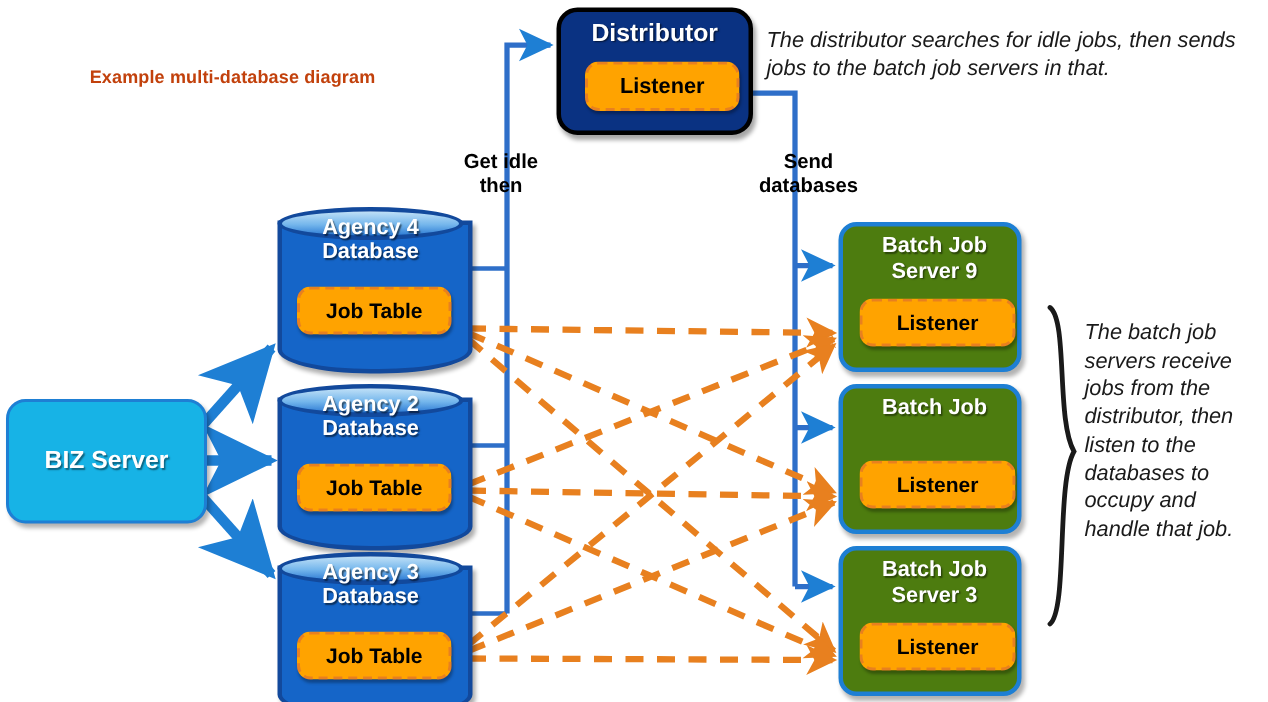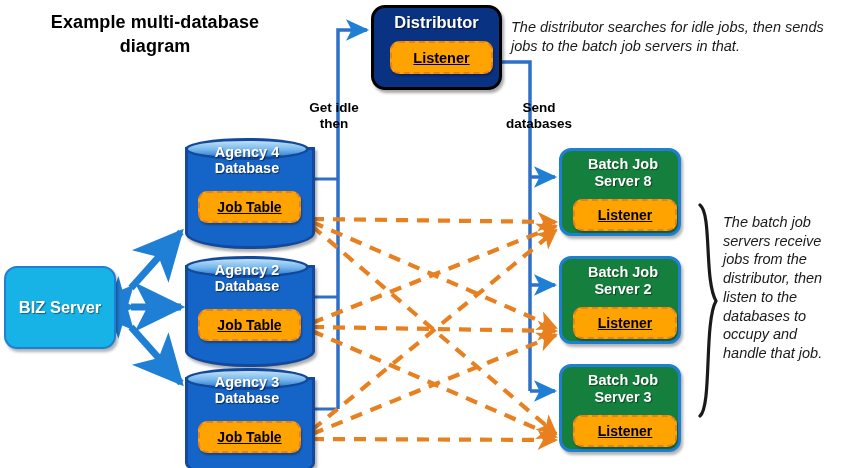--- a/index.html
+++ b/index.html
@@ -9,52 +9,51 @@
 
   svg.layer{position:absolute;left:0;top:0;width:845px;height:468px;}
   #wires{z-index:1;}
   #mesh{z-index:2;}
   #brace{z-index:4;}
 
   .node{position:absolute;z-index:3;box-sizing:border-box;}
 
   
   #title{
-    position:absolute;left:30px;top:11px;width:250px;z-index:5;
-    font-size:18px;font-weight:bold;color:#000000;text-align:center;
+    position:absolute;left:30px;top:44px;width:250px;z-index:5;
+    font-size:12px;font-weight:bold;color:#c2410c;text-align:center;
     line-height:1.32;letter-spacing:.1px;
   }
 
   
   #distributor{
     left:371px;top:5px;width:131px;height:85px;
     background:#0A3282;border:3.5px solid #000000;border-radius:14px;
     box-shadow:2px 3px 3px rgba(0,0,0,.35);
   }
   #distributor .ttl{
     color:#ffffff;font-weight:bold;font-size:16.5px;text-align:center;
     margin-top:5px;text-shadow:1px 1px 1px rgba(0,0,0,.55);
   }
 
   
   .pill{
     background:#FFA300;border:2.5px dashed #E8801F;border-radius:9px;
     color:#000;font-weight:bold;text-align:center;
     display:flex;align-items:center;justify-content:center;
     box-shadow:1px 2px 2px rgba(0,0,0,.30);
-    text-decoration:underline;
   }
 
   #dist-listener{
     position:absolute;left:16px;top:33px;width:99px;height:29px;font-size:14.5px;
   }
 
   
   #biz{
-    left:4px;top:266px;width:112px;height:83px;
+    left:4px;top:266px;width:134px;height:83px;
     background:#17B3E6;border:2.5px solid #1E7FD4;border-radius:13px;
     display:flex;align-items:center;justify-content:center;
     box-shadow:2px 3px 3px rgba(0,0,0,.30);
   }
   #biz span{
     color:#ffffff;font-weight:bold;font-size:16.5px;
     text-shadow:1px 1px 1px rgba(0,0,0,.45);
   }
 
   
@@ -78,22 +77,22 @@
   .db .pill{
     position:absolute;left:13px;top:53px;width:99px;height:28px;font-size:14px;text-align:center;
   }
 
   #db1{left:185px;top:138px;}
   #db2{left:185px;top:256px;}
   #db3{left:185px;top:368px;}
 
   
   .bjs{
-    width:122px;height:88px;
-    background:#15803d;border:3px solid #1E7FD4;border-radius:12px;
+    width:122px;height:100px;
+    background:#4d7c0f;border:3px solid #1E7FD4;border-radius:12px;
     box-shadow:2px 3px 3px rgba(0,0,0,.30);
   }
   .bjs .ttl{
     position:absolute;left:0;top:5px;width:122px;text-align:center;
     color:#ffffff;font-weight:bold;font-size:14.5px;line-height:1.14;
     text-shadow:1px 1px 1px rgba(0,0,0,.45);
   }
   .bjs .pill{
     position:absolute;left:11px;top:48px;width:100px;height:28px;font-size:14px;
   }
@@ -218,29 +217,28 @@
     <div class="lbl">
       <div>Agency 3</div>
       <div>Database</div>
     </div>
     <div class="pill">Job Table</div>
   </div>
 
   <div class="node bjs" id="bjs1">
     <div class="ttl">
       <div>Batch Job</div>
-      <div>Server 8</div>
+      <div>Server 9</div>
     </div>
     <div class="pill">Listener</div>
   </div>
 
   <div class="node bjs" id="bjs2">
     <div class="ttl">
       <div>Batch Job</div>
-      <div>Server 2</div>
     </div>
     <div class="pill">Listener</div>
   </div>
 
   <div class="node bjs" id="bjs3">
     <div class="ttl">
       <div>Batch Job</div>
       <div>Server 3</div>
     </div>
     <div class="pill">Listener</div>

